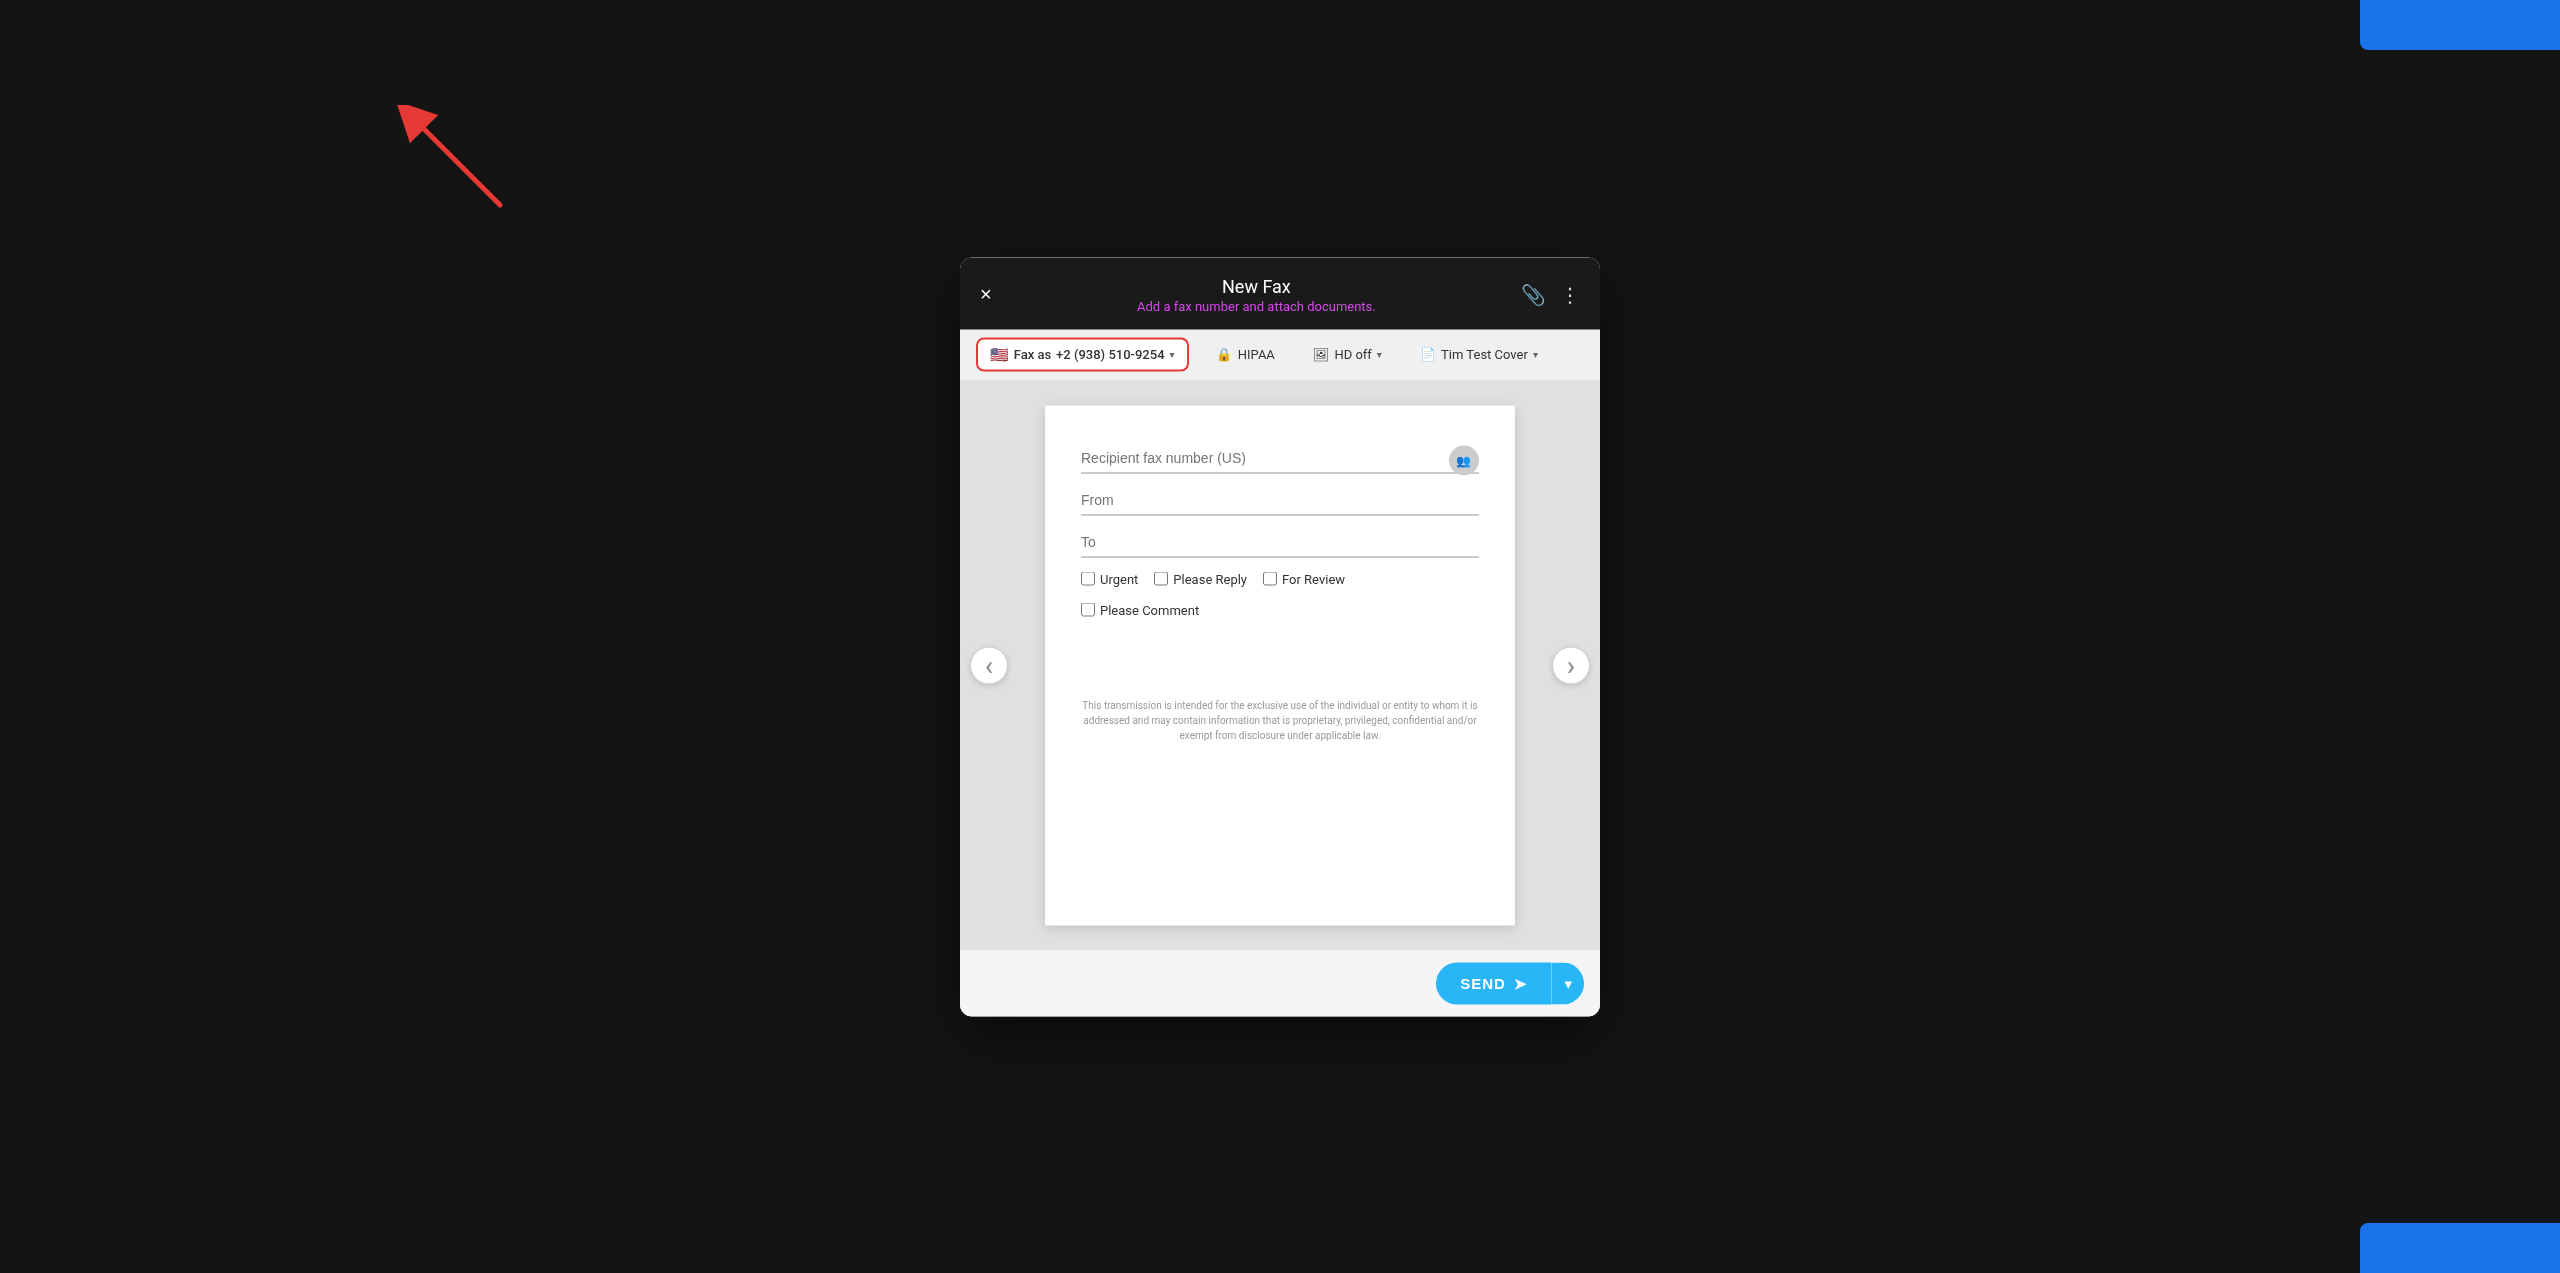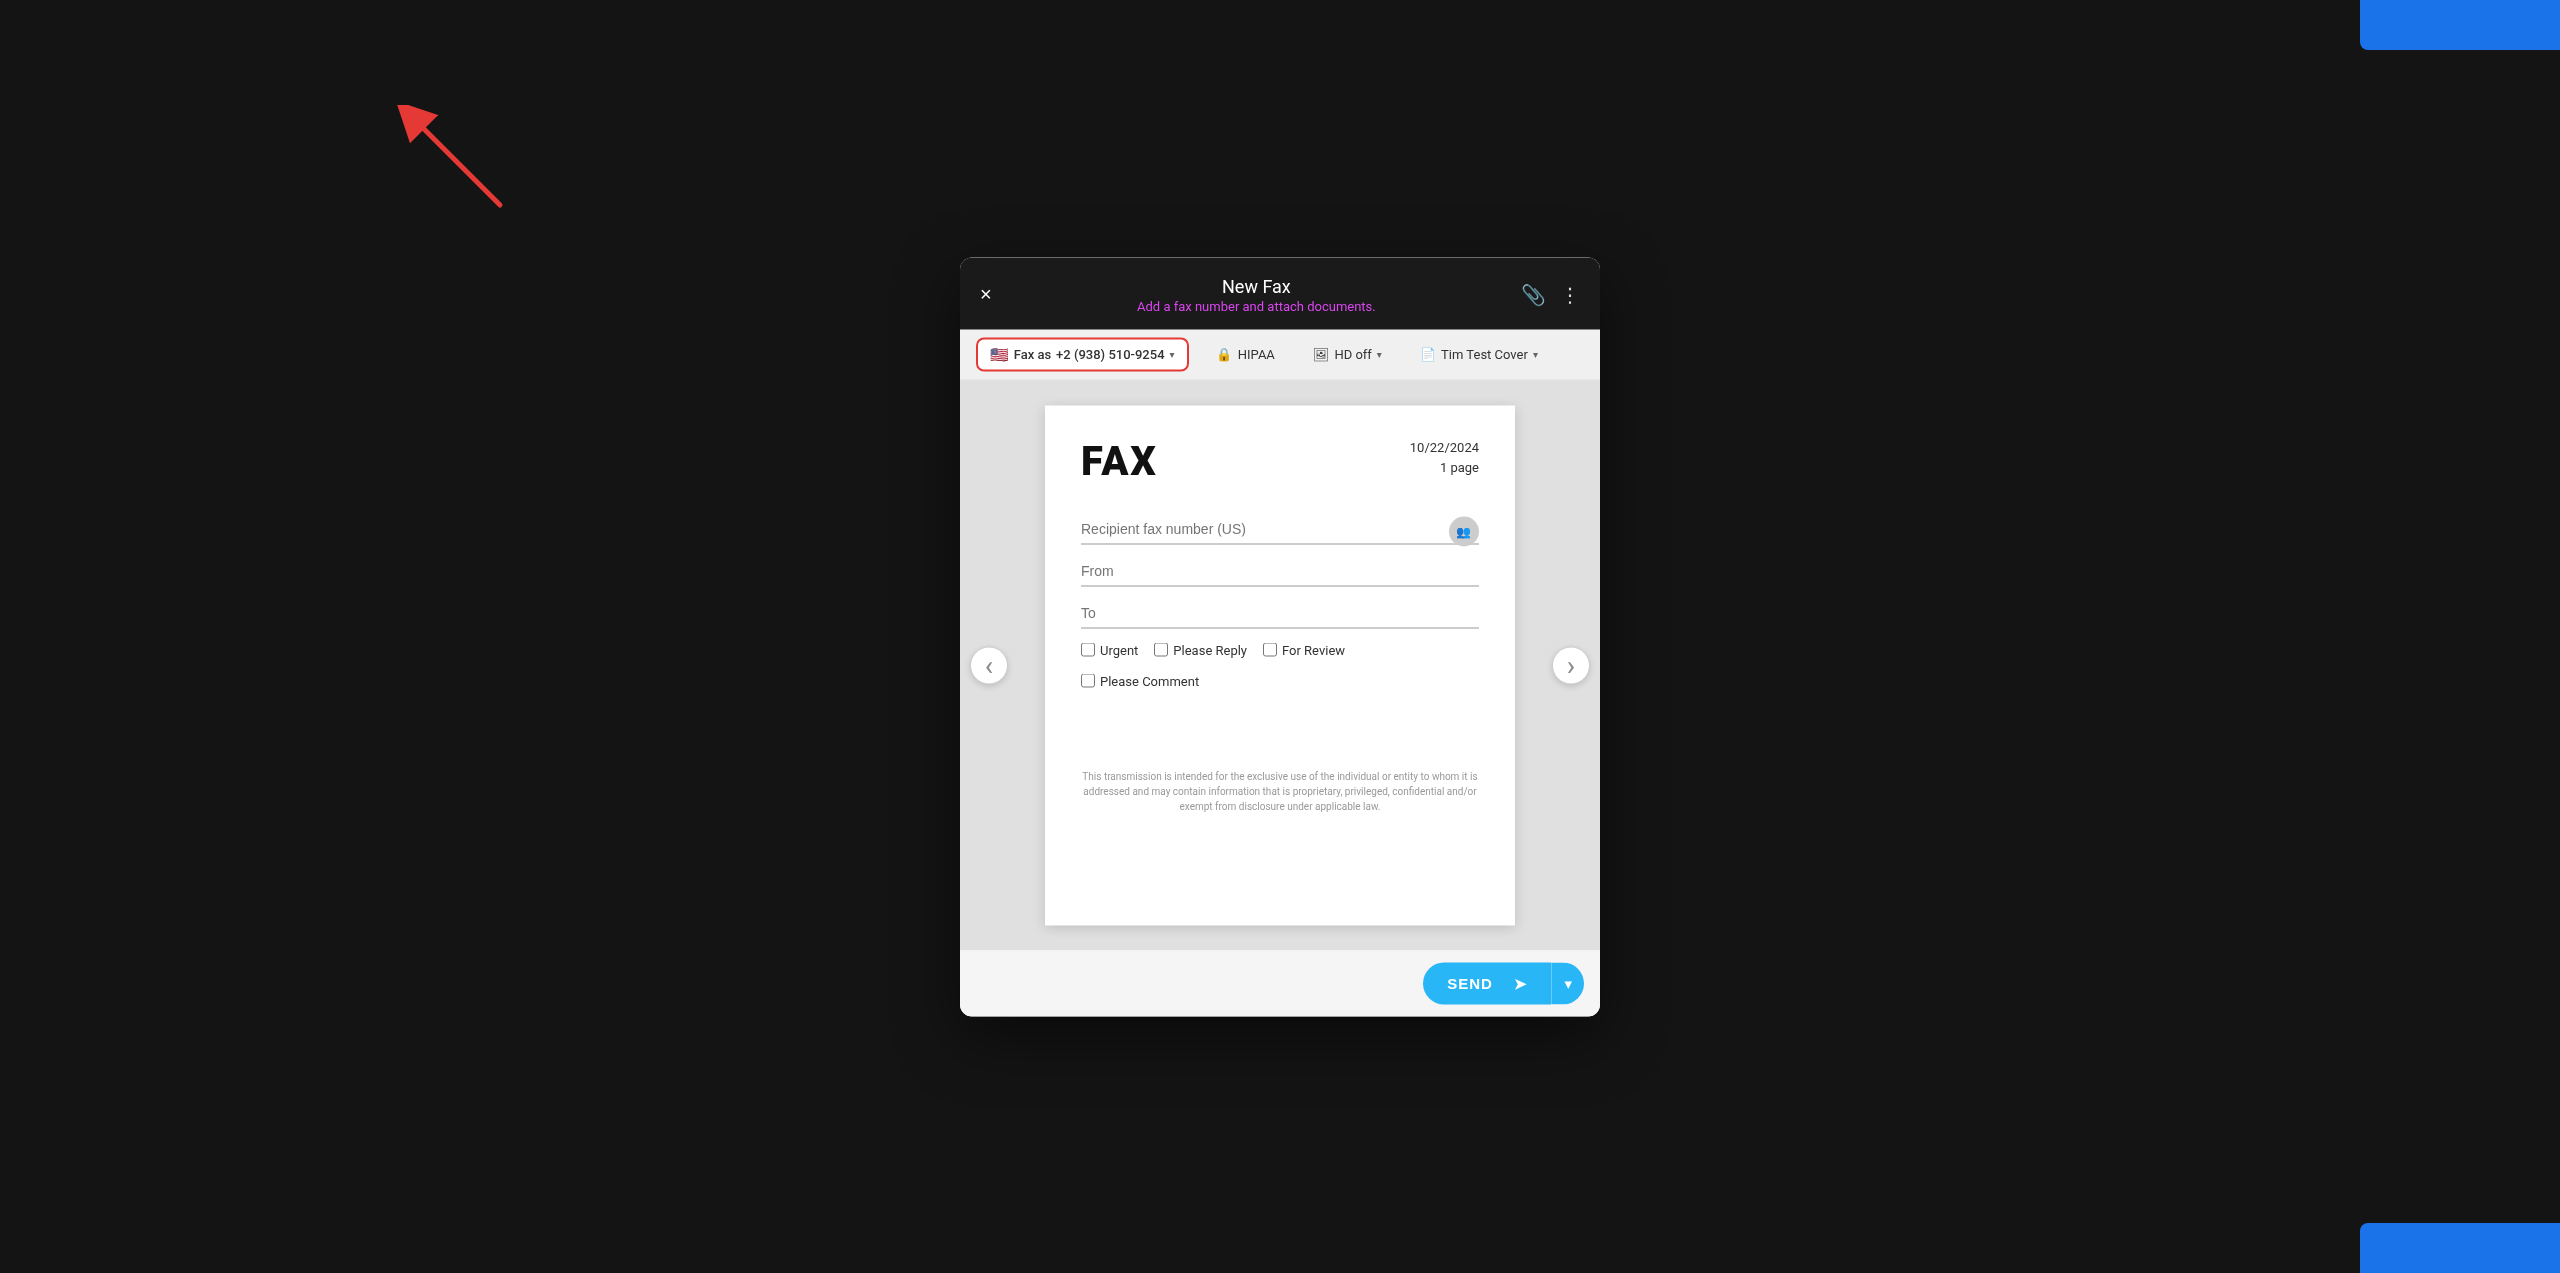--- a/index.html
+++ b/index.html
@@ -289,21 +289,21 @@
       background: #29b6f6;
       color: #fff;
       font-size: 15px;
       font-weight: 700;
       border: none;
       padding: 12px 24px;
       border-radius: 24px 0 0 24px;
       cursor: pointer;
       display: flex;
       align-items: center;
-      gap: 21px;
+      gap: 8px;
       letter-spacing: 1px;
     }
 
     .send-btn-dropdown {
       background: #29b6f6;
       color: #fff;
       font-size: 15px;
       border: none;
       padding: 12px 12px;
       border-radius: 0 24px 24px 0;
@@ -375,27 +375,20 @@
   </div>
 
   <div class="fax-document-wrapper">
 
     <div class="nav-arrow left">
       <span>‹</span>
     </div>
 
     <div class="fax-document">
 
-      <div class="fax-doc-header">
-        <div class="fax-title">FAX</div>
-        <div class="fax-meta">
-          <div>10/22/2024</div>
-          <div>1 page</div>
-        </div>
-      </div>
 
       <div class="fax-field">
         <input class="fax-field-input" type="text" placeholder="Recipient fax number (US)" style="">
         <div class="contact-icon">👥</div>
       </div>
 
       <div class="fax-field">
         <input class="fax-field-input" type="text" placeholder="From" style="">
       </div>
 

